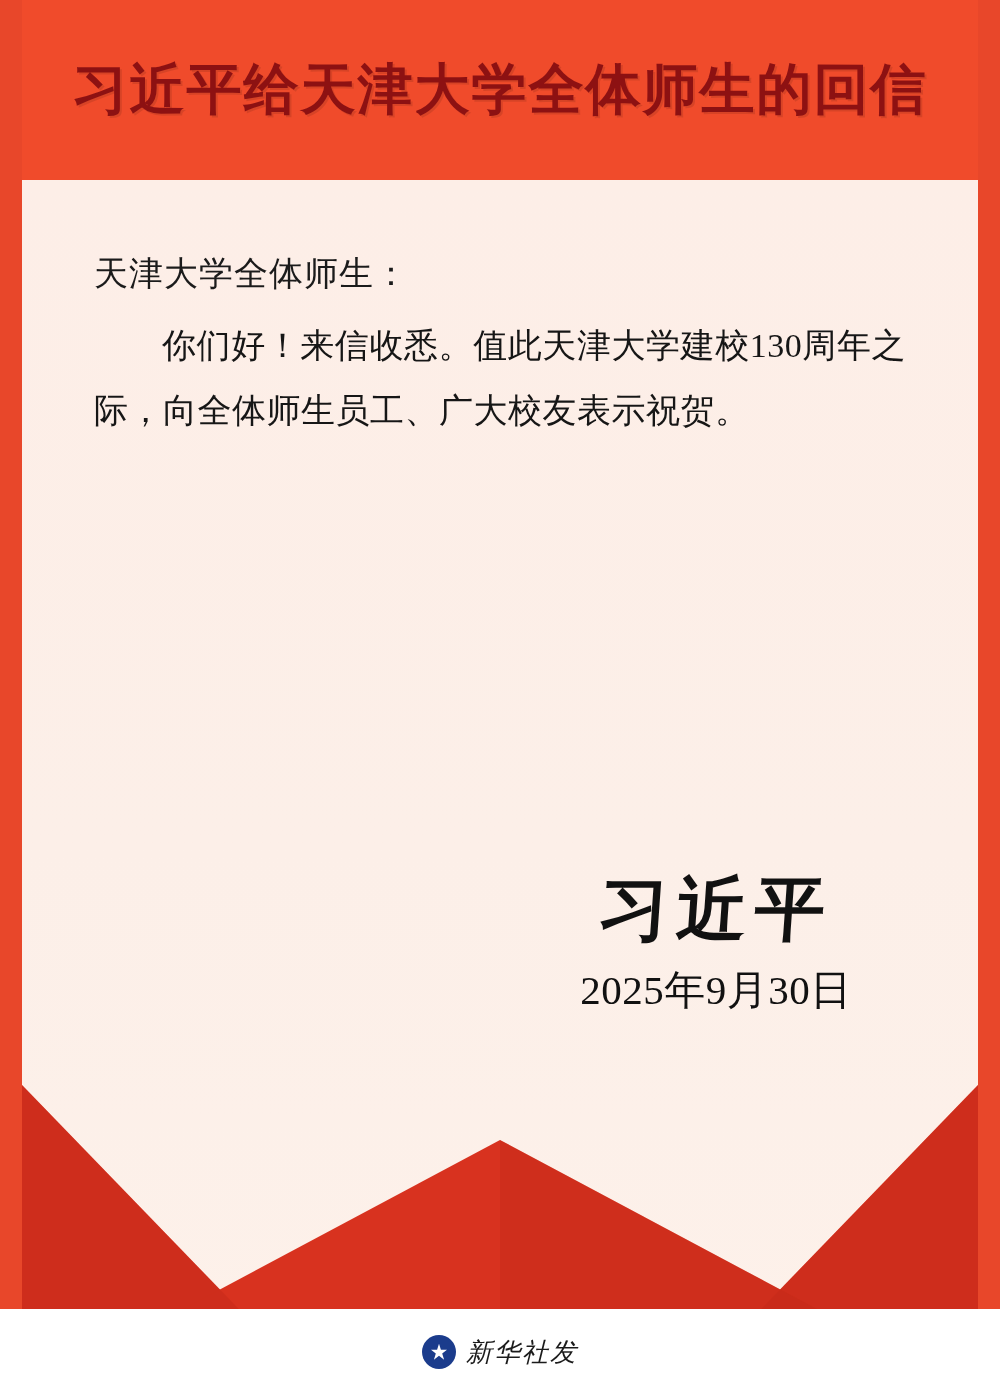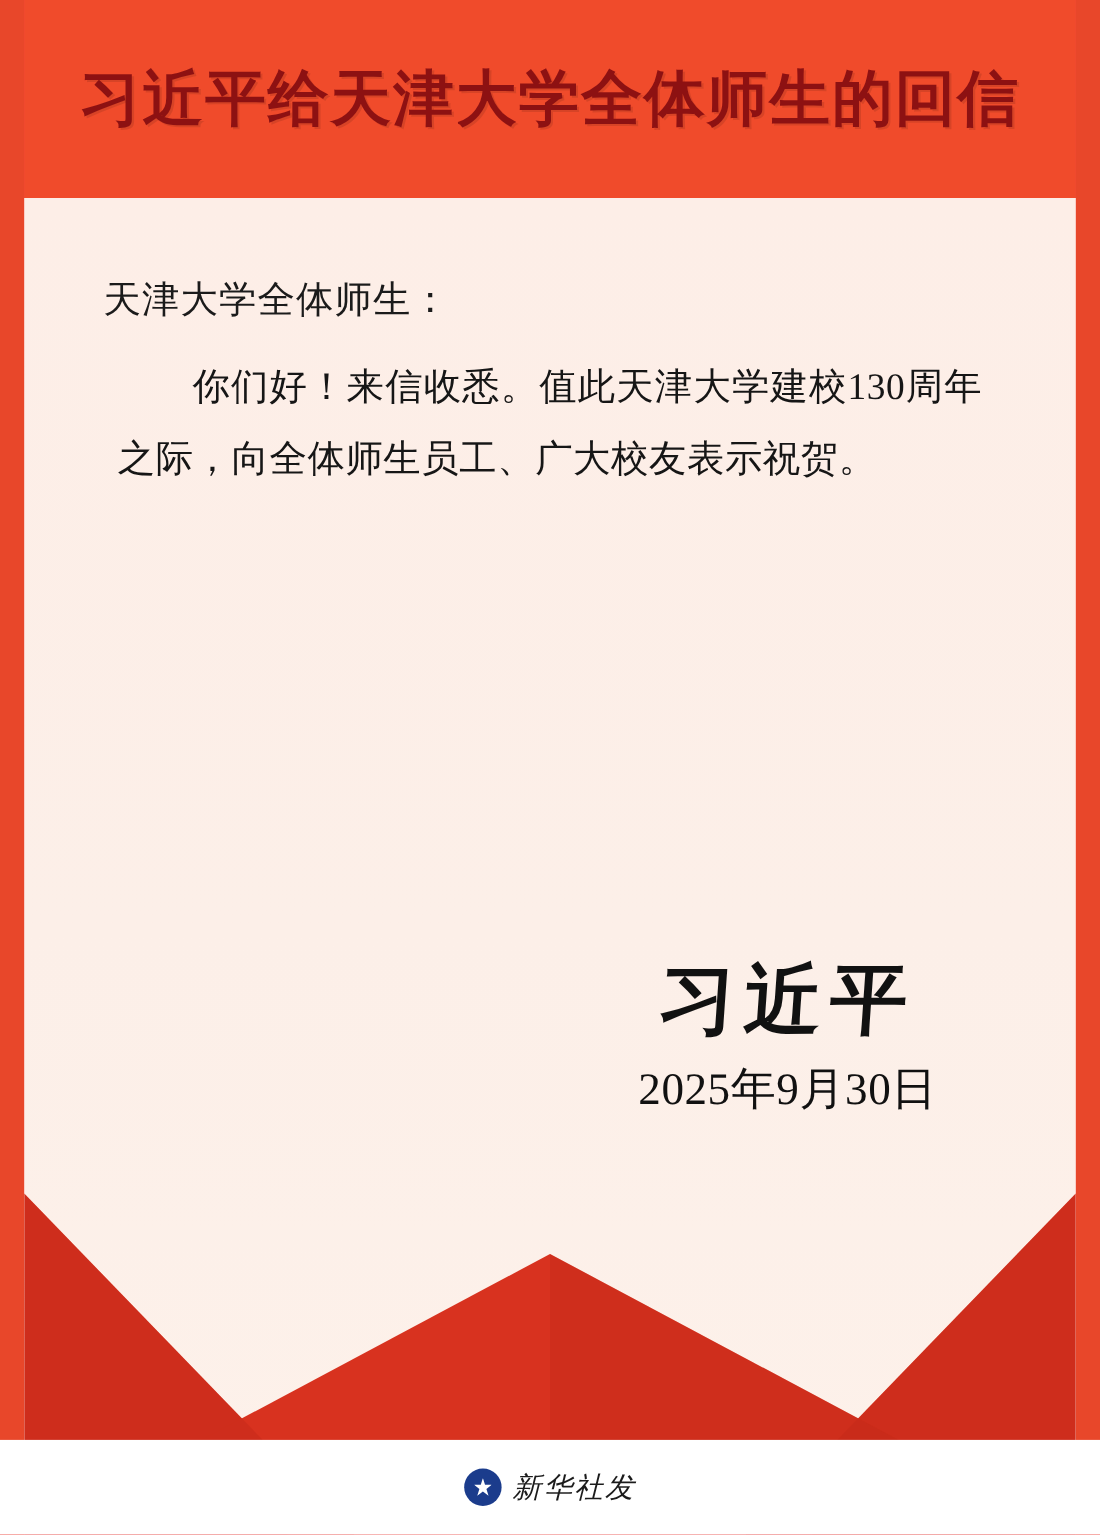--- a/index.html
+++ b/index.html
@@ -11,21 +11,21 @@
     width: 1000px;
     height: 1395px;
     font-family: "Liberation Serif", "DejaVu Serif", serif;
     overflow: hidden;
   }
 
   #poster {
     position: relative;
     width: 1000px;
     height: 1395px;
-    background: #ef4444;
+    background: #a21caf;
     overflow: hidden;
   }
 
   
   .frame-left,
   .frame-right {
     position: absolute;
     top: 0;
     bottom: 0;
     width: 22px;
@@ -90,21 +90,21 @@
     font-size: 34px;
     color: #1b1b1b;
     line-height: 1.9;
     margin: 0 0 6px 0;
     letter-spacing: 1px;
   }
   .para {
     font-size: 34px;
     color: #161616;
     line-height: 1.92;
-    margin: 13px;
+    margin: 0;
     text-indent: 2em;
     letter-spacing: 0.5px;
     text-align: justify;
   }
 
   .signature-block {
     position: absolute;
     right: 92px;
     top: 690px;
     text-align: center;

